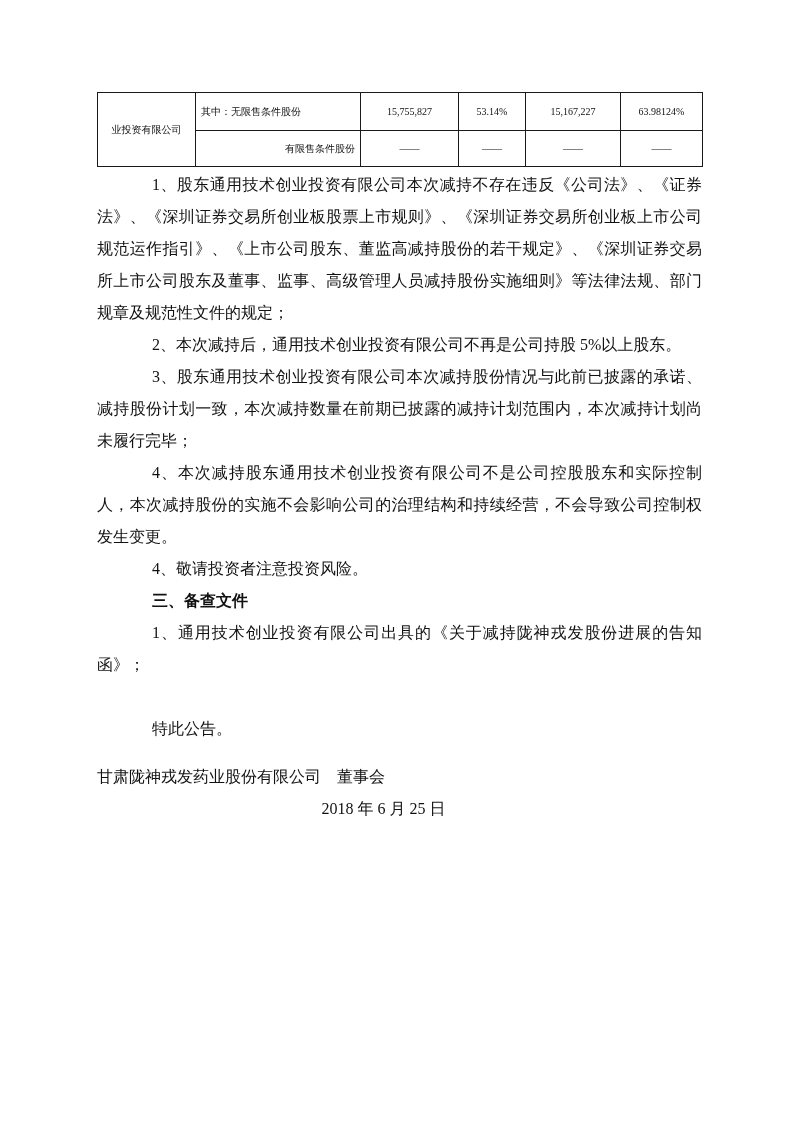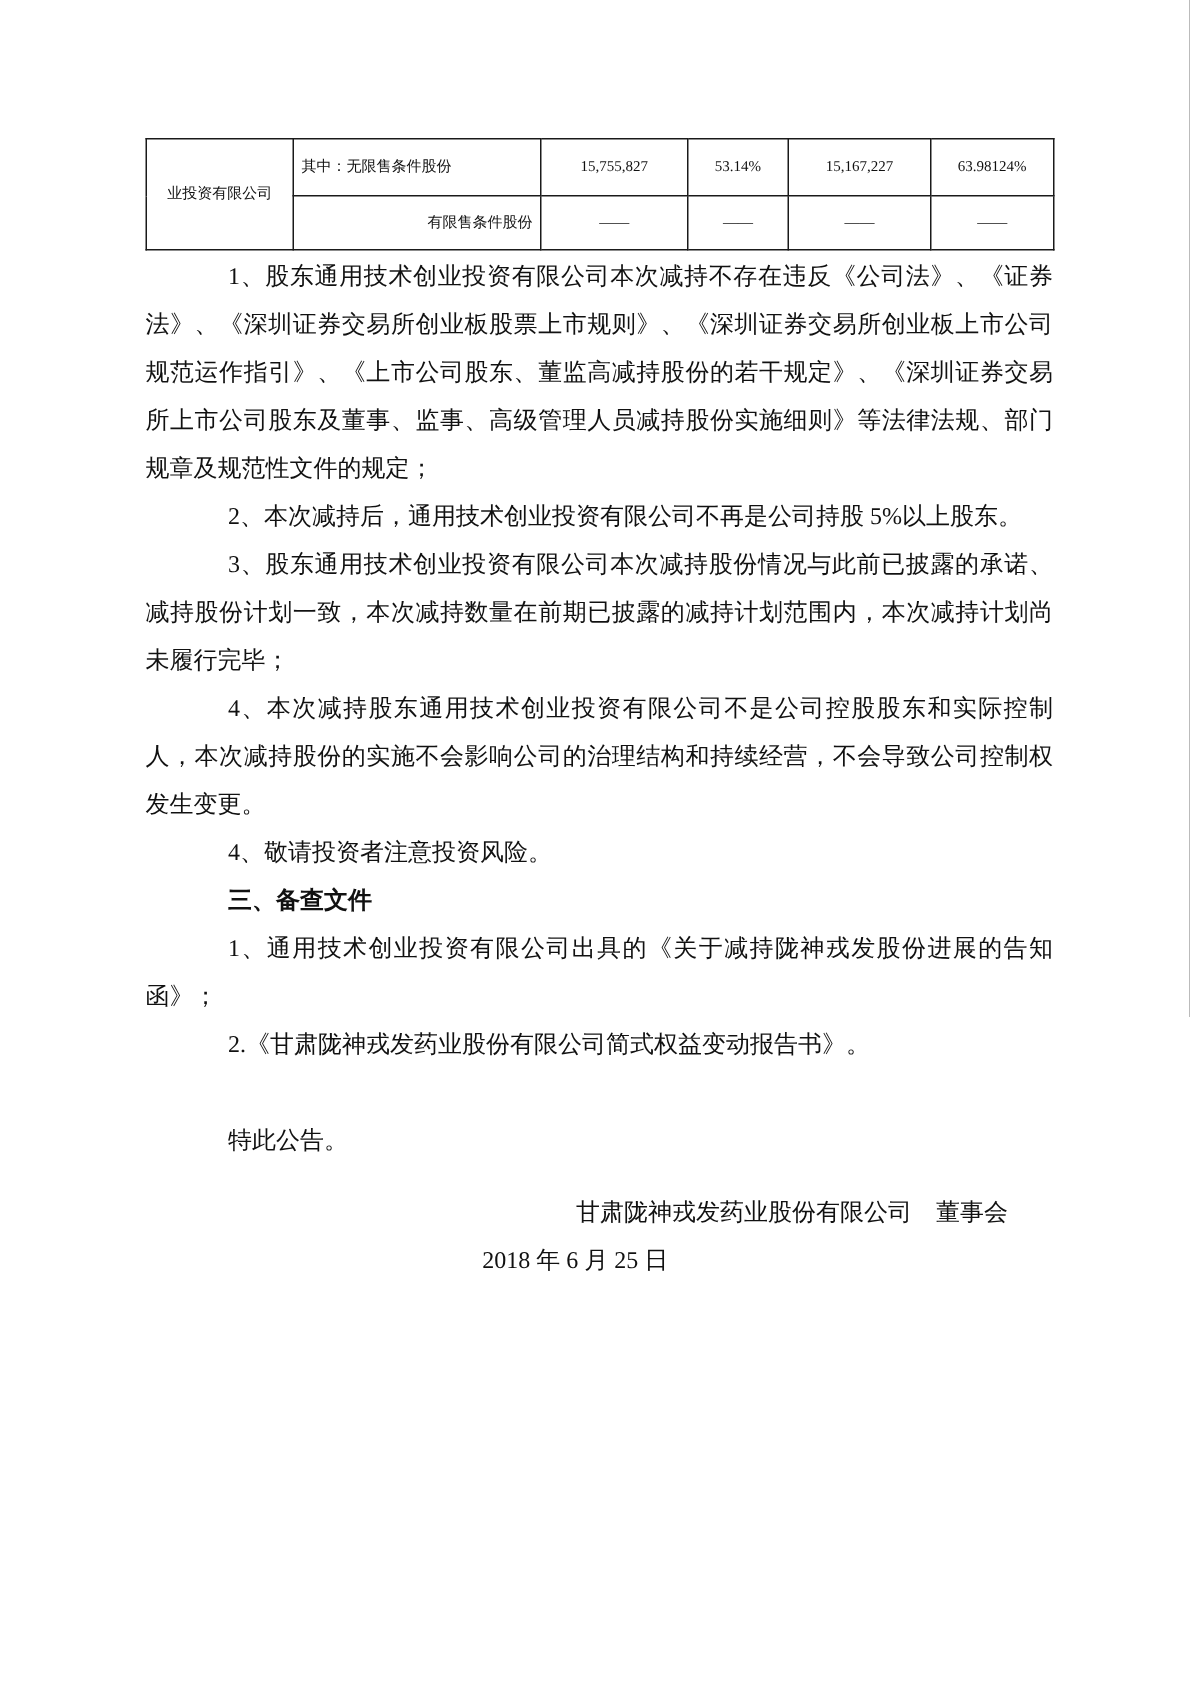--- a/index.html
+++ b/index.html
@@ -60,21 +60,21 @@
   .doc-body p.para {
     text-indent: 55px;
   }
   .doc-body p.closing {
     margin-top: 32px;
     text-indent: 55px;
     text-align: left;
   }
   .doc-body p.sig {
     margin-top: 16px;
-    text-align: right;
+    text-align: left;
     padding-right: 30px;
     text-indent: 0;
   }
   .doc-body p.sig-date {
     text-align: center;
     padding-right: 32px;
     text-indent: 0;
   }
 </style>
 </head>
@@ -106,21 +106,20 @@
     <div class="doc-body">
 
       <p class="para">1、股东通用技术创业投资有限公司本次减持不存在违反《公司法》、《证券法》、《深圳证券交易所创业板股票上市规则》、《深圳证券交易所创业板上市公司规范运作指引》、《上市公司股东、董监高减持股份的若干规定》、《深圳证券交易所上市公司股东及董事、监事、高级管理人员减持股份实施细则》等法律法规、部门规章及规范性文件的规定；</p>
       <p class="para">2、本次减持后，通用技术创业投资有限公司不再是公司持股 5%以上股东。</p>
       <p class="para">3、股东通用技术创业投资有限公司本次减持股份情况与此前已披露的承诺、减持股份计划一致，本次减持数量在前期已披露的减持计划范围内，本次减持计划尚未履行完毕；</p>
       <p class="para">4、本次减持股东通用技术创业投资有限公司不是公司控股股东和实际控制人，本次减持股份的实施不会影响公司的治理结构和持续经营，不会导致公司控制权发生变更。</p>
       <p class="para">4、敬请投资者注意投资风险。</p>
 
       <h3>三、备查文件</h3>
       <p class="para">1、通用技术创业投资有限公司出具的《关于减持陇神戎发股份进展的告知函》；</p>
-      <p class="para">2.《甘肃陇神戎发药业股份有限公司简式权益变动报告书》。</p>
 
       <p class="closing">特此公告。</p>
 
       <p class="sig">甘肃陇神戎发药业股份有限公司　董事会</p>
       <p class="sig-date">2018 年 6 月 25 日</p>
 
     </div>
   </div>
 </div>
 

